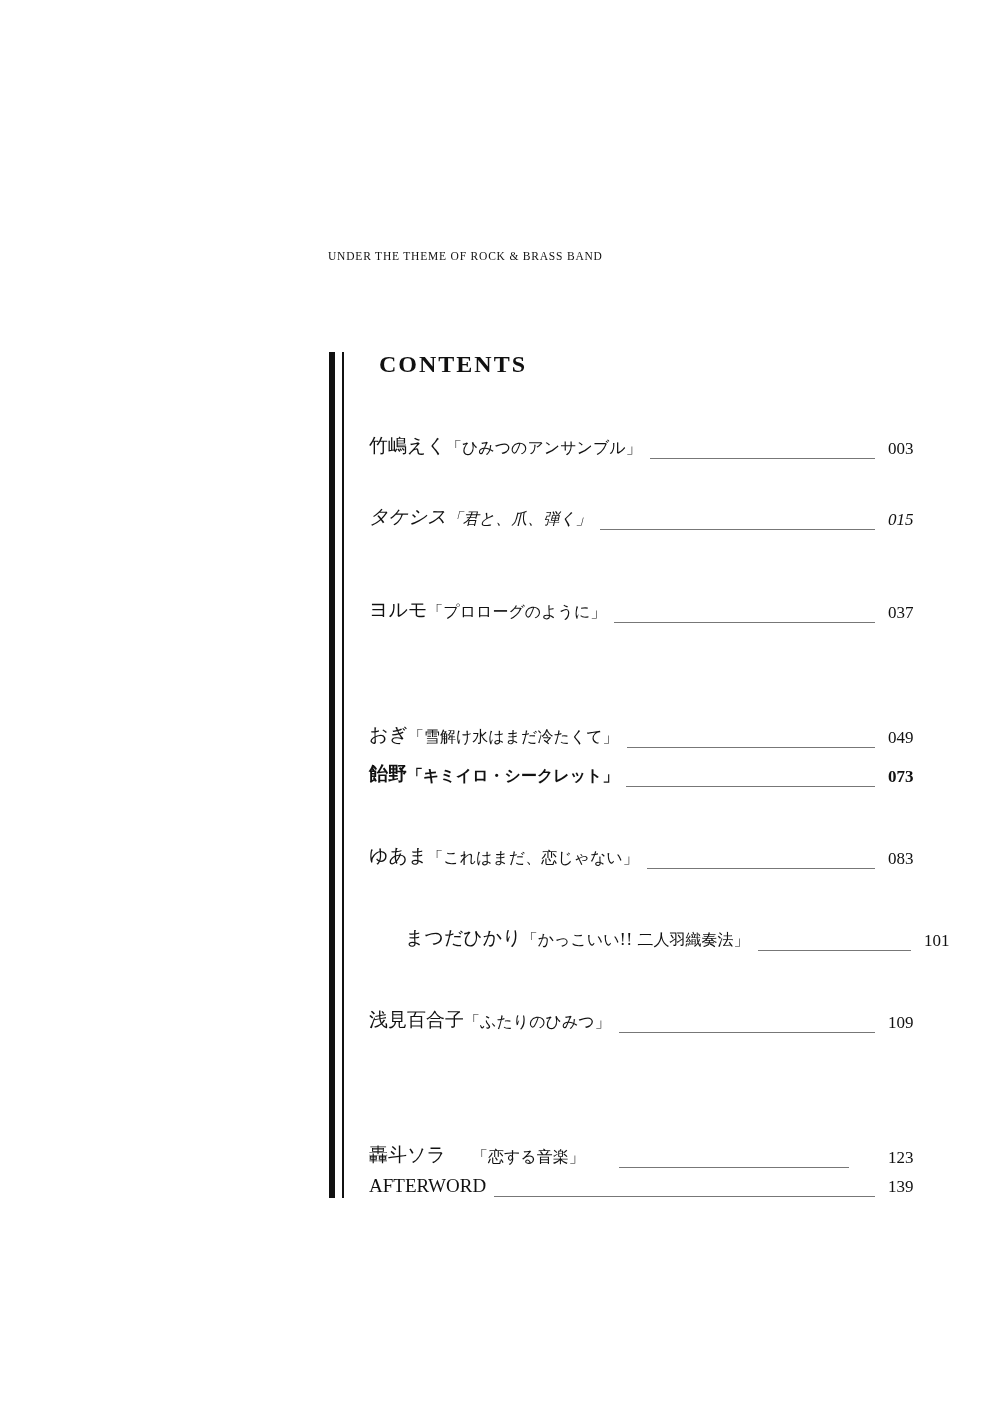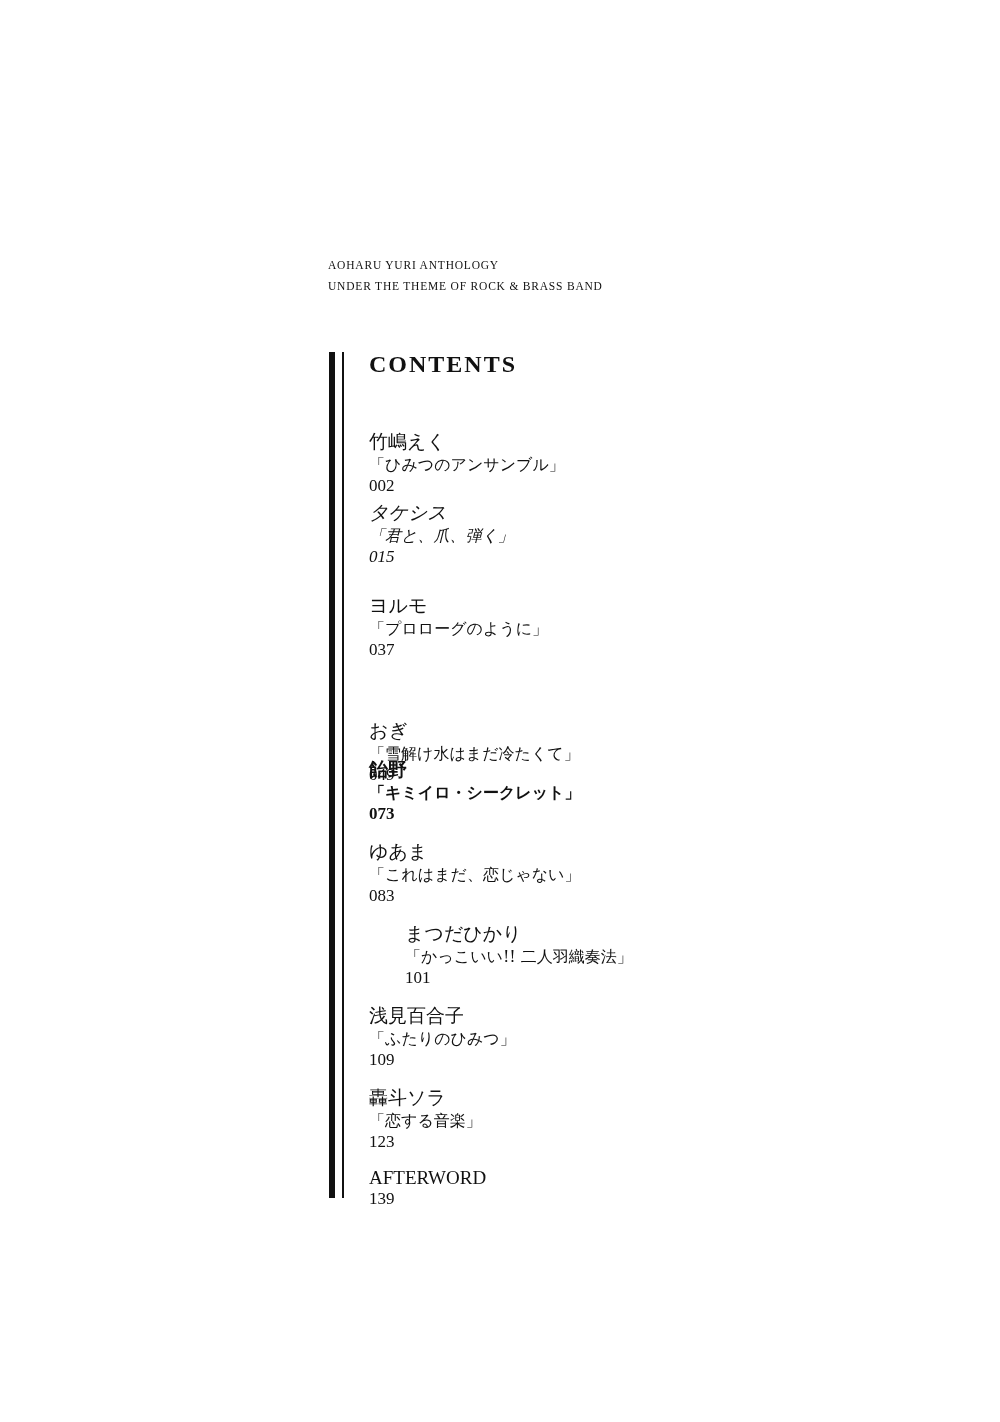--- a/index.html
+++ b/index.html
@@ -46,21 +46,21 @@
     .bar-thin {
       position: absolute;
       left: 342px;
       top: 352px;
       width: 2px;
       height: 846px;
       background: #111111;
     }
     .contents-heading {
       position: absolute;
-      left: 369px;
+      left: 379px;
       top: 348px;
       font-size: 24px;
       letter-spacing: 2px;
       font-weight: bold;
       margin: 0;
       line-height: 32px;
     }
     .toc {
       position: absolute;
       left: 369px;
@@ -69,22 +69,21 @@
       margin: 0;
       padding: 0;
       list-style: none;
     }
     .toc-row {
       position: absolute;
       left: 0;
       width: 553px;
       height: 30px;
       display: flex;
-      align-items: flex-start;
-      flex-direction: column;
+      align-items: flex-end;
     }
     .toc-author {
       font-family: "DejaVu Serif", serif;
       font-size: 19px;
       white-space: nowrap;
     }
     .toc-title {
       font-family: "DejaVu Serif", serif;
       font-size: 16px;
       white-space: nowrap;
@@ -105,35 +104,34 @@
       font-family: "Liberation Serif", serif;
       font-size: 17px;
       width: 34px;
       text-align: left;
     }
   </style>
 </head>
 <body>
 
 <div class="header">
-  <p class="subtitle first">AOHARU YURI  ANTHOLOGY</p>
   <p class="subtitle">UNDER THE THEME OF ROCK &amp; BRASS BAND</p>
 </div>
 
 <div class="bar-thick"></div>
 <div class="bar-thin"></div>
 
 <h2 class="contents-heading">CONTENTS</h2>
 
 <ul class="toc">
   <li class="toc-row" style="top:429px;">
     <span class="toc-author">竹嶋えく</span>
     <span class="toc-title">「ひみつのアンサンブル」</span>
     <span class="toc-leader"></span>
-    <span class="toc-page">002</span>
+    <span class="toc-page">003</span>
   </li>
   <li class="toc-row" style="top:500px;font-style:italic;">
     <span class="toc-author">タケシス</span>
     <span class="toc-title">「君と、爪、弾く」</span>
     <span class="toc-leader"></span>
     <span class="toc-page">015</span>
   </li>
   <li class="toc-row" style="top:593px;">
     <span class="toc-author">ヨルモ</span>
     <span class="toc-title">「プロローグのように」</span>
@@ -163,21 +161,21 @@
     <span class="toc-title">「かっこいい!! 二人羽織奏法」</span>
     <span class="toc-leader"></span>
     <span class="toc-page">101</span>
   </li>
   <li class="toc-row" style="top:1003px;">
     <span class="toc-author">浅見百合子</span>
     <span class="toc-title">「ふたりのひみつ」</span>
     <span class="toc-leader"></span>
     <span class="toc-page">109</span>
   </li>
-  <li class="toc-row" style="top:1085px;">
+  <li class="toc-row" style="top:1138px;gap:26px;">
     <span class="toc-author">轟斗ソラ</span>
     <span class="toc-title">「恋する音楽」</span>
     <span class="toc-leader"></span>
     <span class="toc-page">123</span>
   </li>
   <li class="toc-row" style="top:1167px;">
     <span class="toc-plain">AFTERWORD</span>
     <span class="toc-leader"></span>
     <span class="toc-page">139</span>
   </li>

